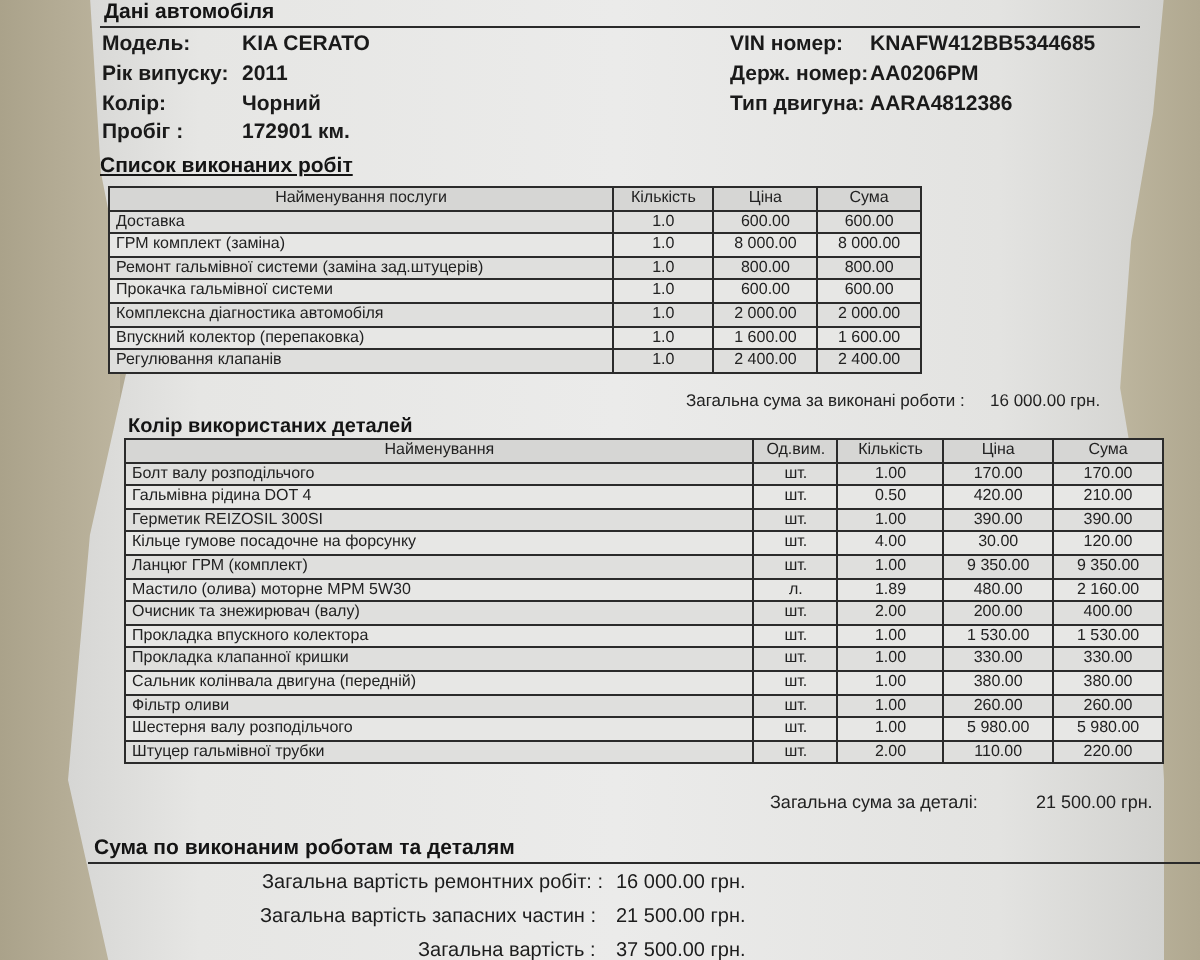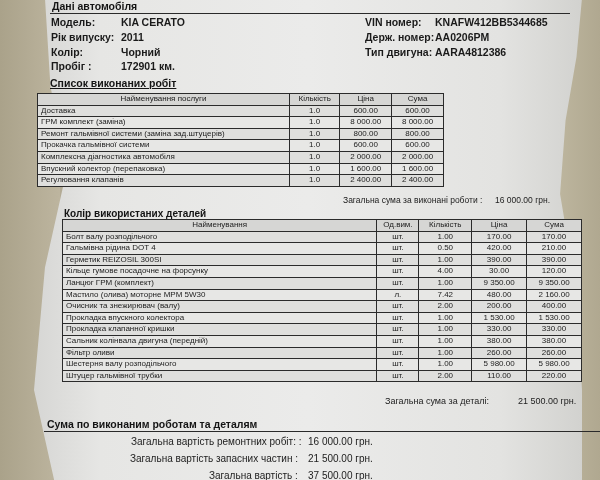--- a/index.html
+++ b/index.html
@@ -50,21 +50,21 @@
 <div class="kv" style="left:121px;top:60px;">172901 км.</div>
 
 <div class="kv" style="left:365px;top:16px;">VIN номер:</div>
 <div class="kv" style="left:435px;top:16px;">KNAFW412BB5344685</div>
 <div class="kv" style="left:365px;top:31px;">Держ. номер:</div>
 <div class="kv" style="left:435px;top:31px;">AA0206PM</div>
 <div class="kv" style="left:365px;top:46px;">Тип двигуна:</div>
 <div class="kv" style="left:435px;top:46px;">AARA4812386</div>
 
 <div class="section-title" style="left:50px;top:77px;text-decoration:underline;">Список виконаних робіт</div>
-<table style="left:37px;top:93px;width:407px;">
+<table style="left:54px;top:93px;width:407px;">
   <tbody>
       <tr>
     <th style="width:295px;">Найменування послуги</th>
     <th style="width:52px;">Кількість</th>
     <th style="width:56px;">Ціна</th>
     <th style="width:56px;">Сума</th>
   </tr>
   <tr>
         <td>Доставка</td>
         <td class="num">1.0</td>
@@ -153,21 +153,21 @@
   <tr>
         <td>Ланцюг ГРМ (комплект)</td>
         <td class="num">шт.</td>
         <td class="num">1.00</td>
         <td class="num">9 350.00</td>
         <td class="num">9 350.00</td>
       </tr>
   <tr>
         <td>Мастило (олива) моторне MPM 5W30</td>
         <td class="num">л.</td>
-        <td class="num">7.42</td>
+        <td class="num">1.89</td>
         <td class="num">480.00</td>
         <td class="num">2 160.00</td>
       </tr>
   <tr>
         <td>Очисник та знежирювач (валу)</td>
         <td class="num">шт.</td>
         <td class="num">2.00</td>
         <td class="num">200.00</td>
         <td class="num">400.00</td>
       </tr>

